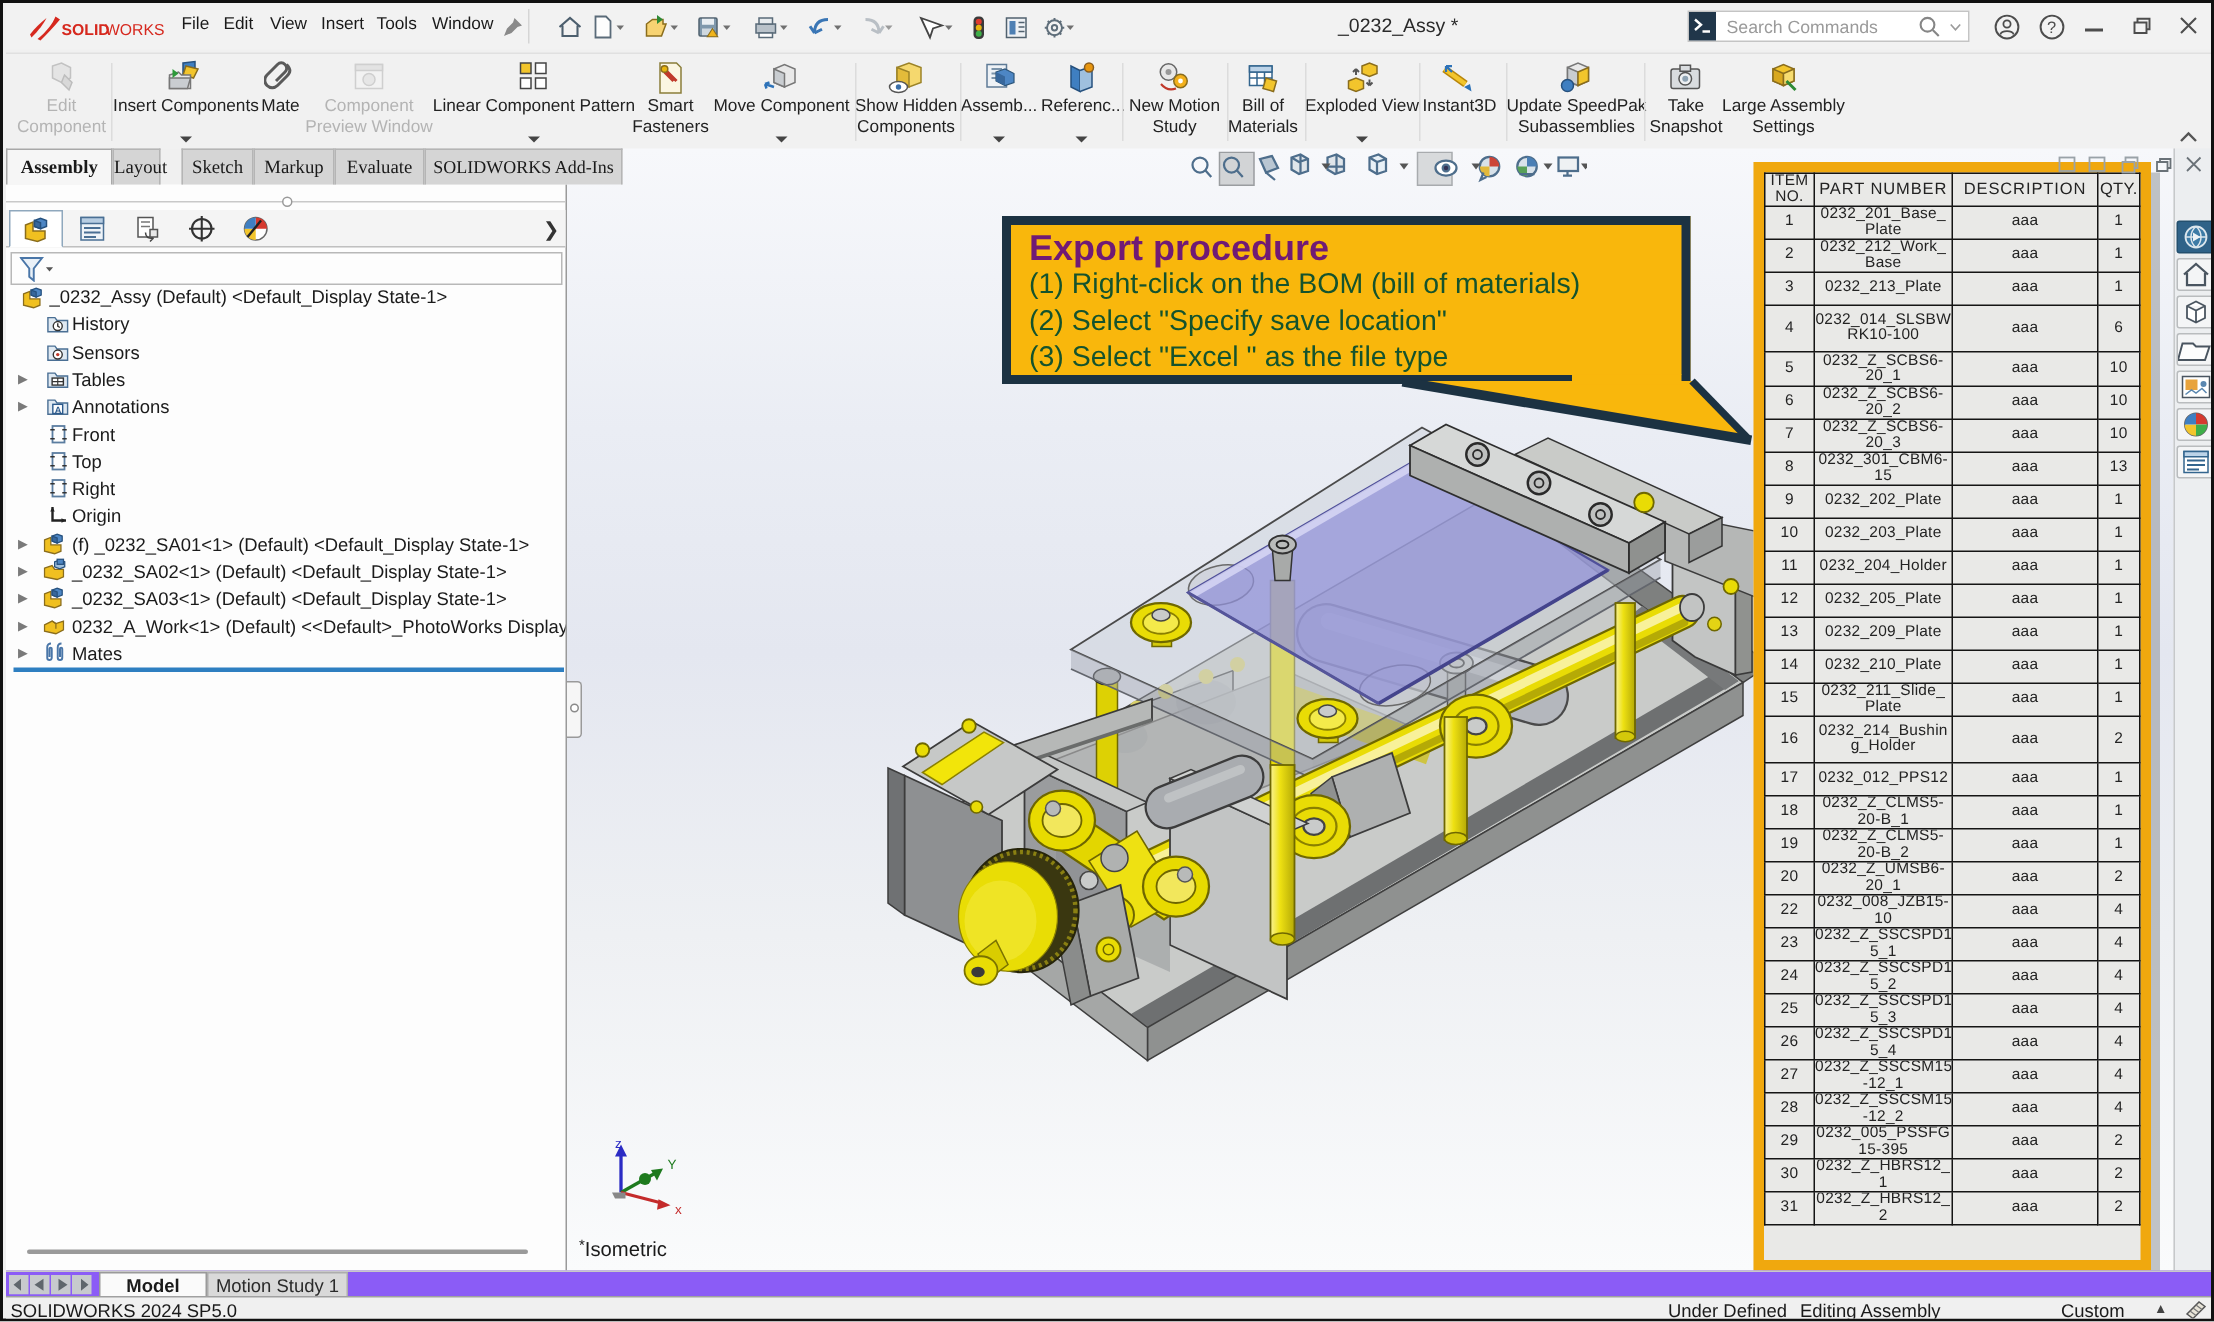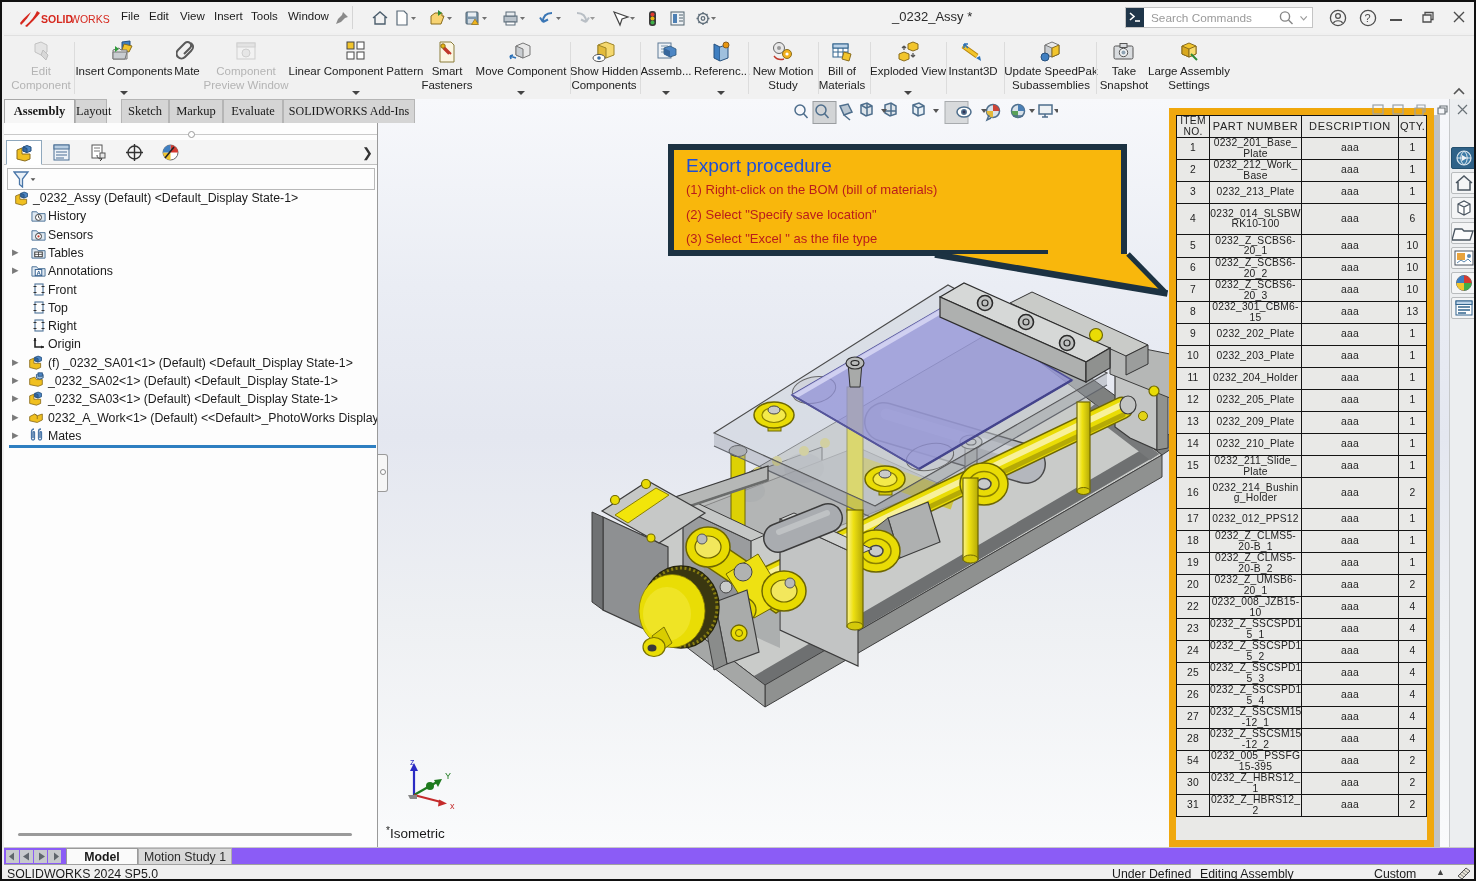--- a/index.html
+++ b/index.html
@@ -543,22 +543,22 @@
       <circle cx="37" cy="29" r="4" fill="#1e7a1e"></circle>
       <text x="52" y="22" font-size="9" fill="#1e7a1e" font-family="Liberation Sans">Y</text>
       <path d="M21 38 L48 45" stroke="#c42b2b" stroke-width="2.2"></path>
         <path d="M54 46.5 l-8 -4 l-1 7 Z" fill="#c42b2b"></path>
       <text x="57" y="52" font-size="9" fill="#c42b2b" font-family="Liberation Sans">x</text>
       <path d="M15 38 h9 v4 h-7 Z" fill="#888"></path>
     </svg>
     <div class="abs" style="left:8px;top:726px;font-size:13.5px;color:#1a1a1a"><span style="font-size:10px;vertical-align:4px">*</span>Isometric</div>
 
     <div class="abs" style="left:290px;top:45px;width:459px;height:112px;background:#f9b70c;border:6px solid #1c3242;padding:4px 0 0 12px">
-      <div style="font-size:19px;font-weight:normal;color:#1d4ed8;line-height:24px">Export procedure</div>
-      <div style="font-size:13px;color:#b91c1c;line-height:24.6px">(1) Right-click on the BOM (bill of materials)<br>(2) Select "Specify save location"<br>(3) Select "Excel " as the file type</div>
+      <div style="font-size:24px;font-weight:bold;color:#701a75;line-height:24px">Export procedure</div>
+      <div style="font-size:19px;color:#14532d;line-height:24.6px">(1) Right-click on the BOM (bill of materials)<br>(2) Select "Specify save location"<br>(3) Select "Excel " as the file type</div>
     </div>
     <svg class="abs" style="left:540px;top:145px" width="260" height="60" viewBox="916 242 260 60">
       <polygon points="935,252 1126,252 1163,290" fill="#f9b70c"></polygon>
       <rect x="1046" y="247.5" width="73" height="7" fill="#f9b70c"></rect>
       <path d="M933,252.5 L1165.5,291.5" stroke="#1c3242" stroke-width="6.5"></path>
       <path d="M1126,252 L1164,291" stroke="#1c3242" stroke-width="5"></path>
     </svg>
   </div>
   <div id="leftpanel">
     <div class="abs" style="left:0;top:11px;width:374px;height:1px;background:#c9c9c9"></div>
@@ -888,21 +888,21 @@
             <td>aaa</td>
             <td>4</td>
           </tr>
     <tr style="height:22px">
             <td>28</td>
             <td>0232_Z_SSCSM15<br>-12_2</td>
             <td>aaa</td>
             <td>4</td>
           </tr>
     <tr style="height:22px">
-            <td>54</td>
+            <td>29</td>
             <td>0232_005_PSSFG<br>15-395</td>
             <td>aaa</td>
             <td>2</td>
           </tr>
     <tr style="height:22px">
             <td>30</td>
             <td>0232_Z_HBRS12_<br>1</td>
             <td>aaa</td>
             <td>2</td>
           </tr>

